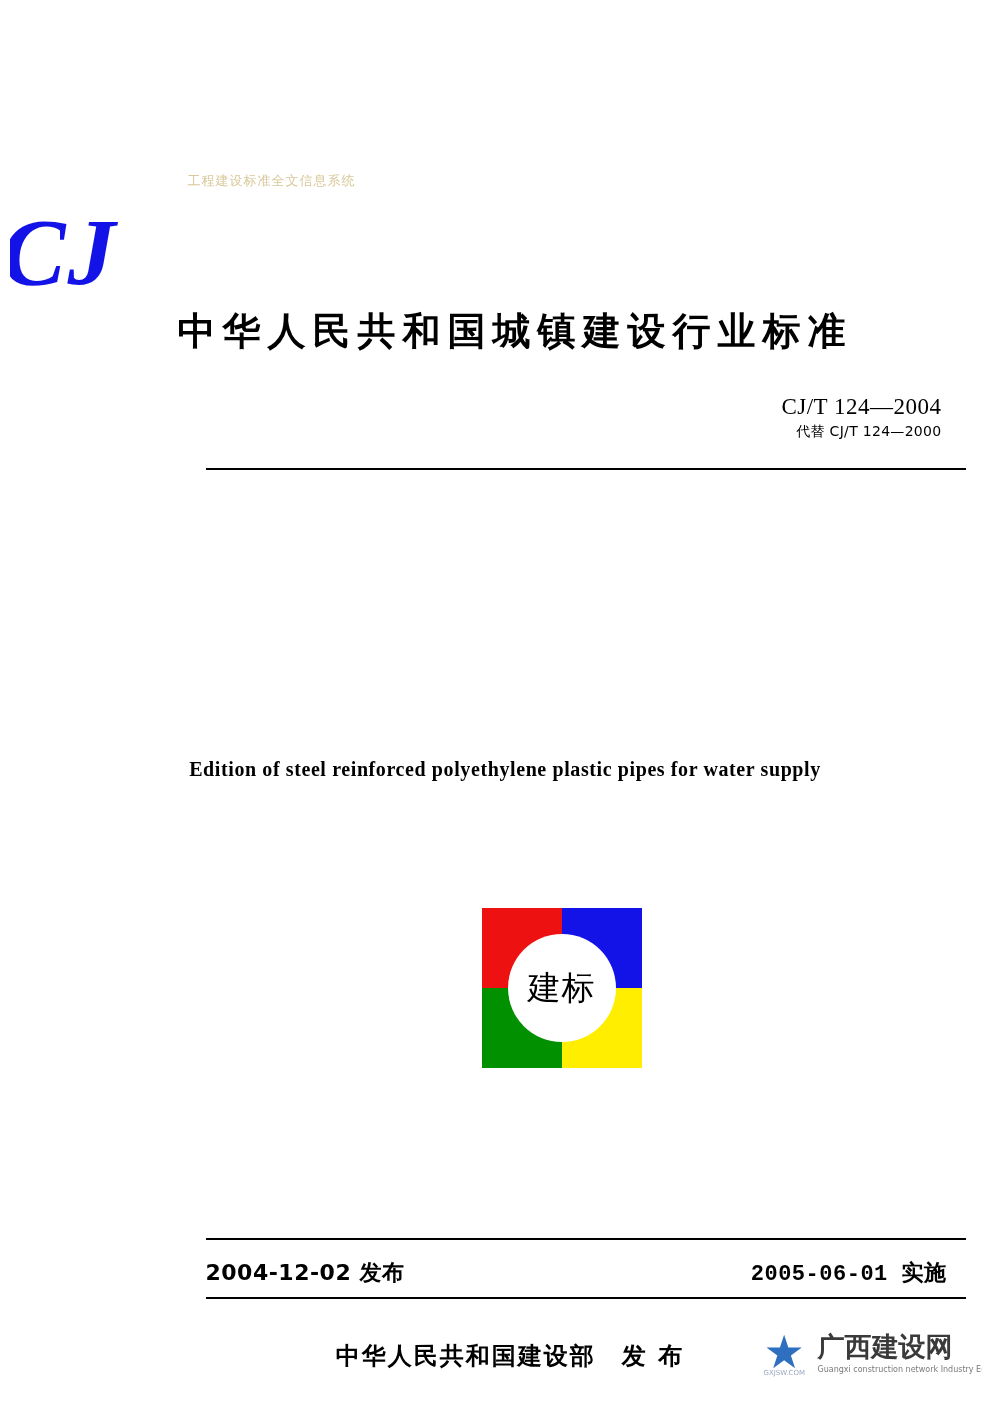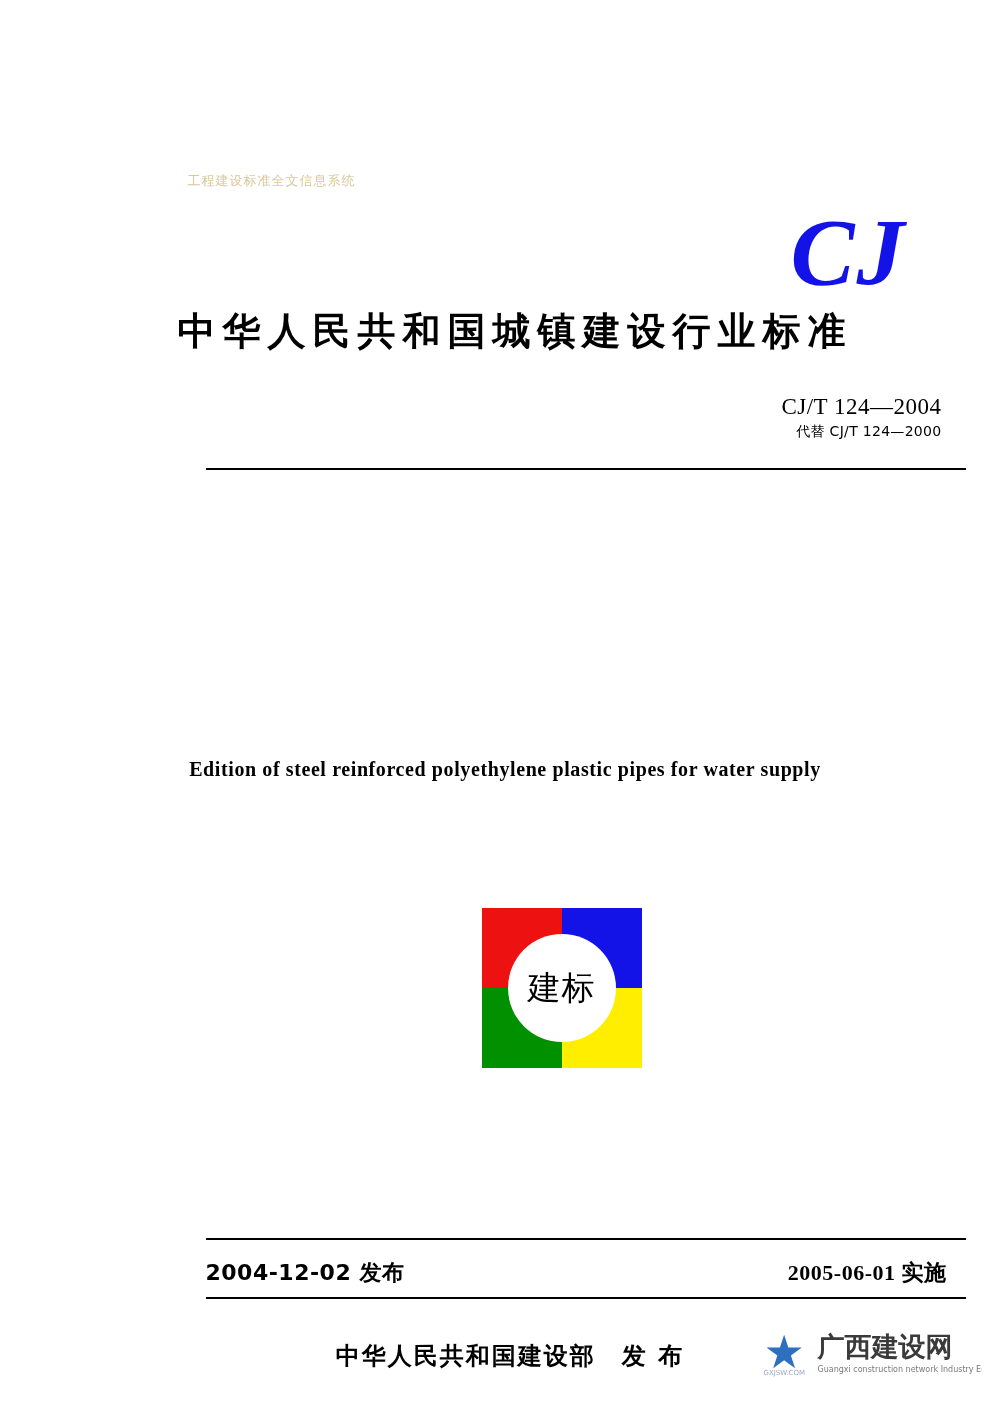--- a/index.html
+++ b/index.html
@@ -29,21 +29,20 @@
     letter-spacing: 1px;
     color: #d8c89a;
     white-space: nowrap;
   }
 
   .cj-logo {
     position: absolute;
     right: 20px;
     top: 205px;
     width: 960px;
-    text-align: right;
     padding-right: 55px;
     box-sizing: border-box;
     font-family: "Liberation Serif", serif;
     font-weight: bold;
     font-style: italic;
     font-size: 96px;
     line-height: 1;
     letter-spacing: 2px;
     color: #1313e8;
   }
@@ -175,21 +174,21 @@
     font-weight: bold;
     font-size: 22px;
     letter-spacing: 0.5px;
     color: #000;
   }
   .effect-date {
     position: absolute;
     right: 35px;
     top: 1258px;
     text-align: right;
-    font-family: Liberation Serif, serif;
+    font-family: Liberation Mono, monospace;
     font-weight: bold;
     font-size: 22px;
     letter-spacing: 0.5px;
     color: #000;
   }
   .footer-rule2 {
     position: absolute;
     left: 196px;
     top: 1297px;
     width: 760px;

